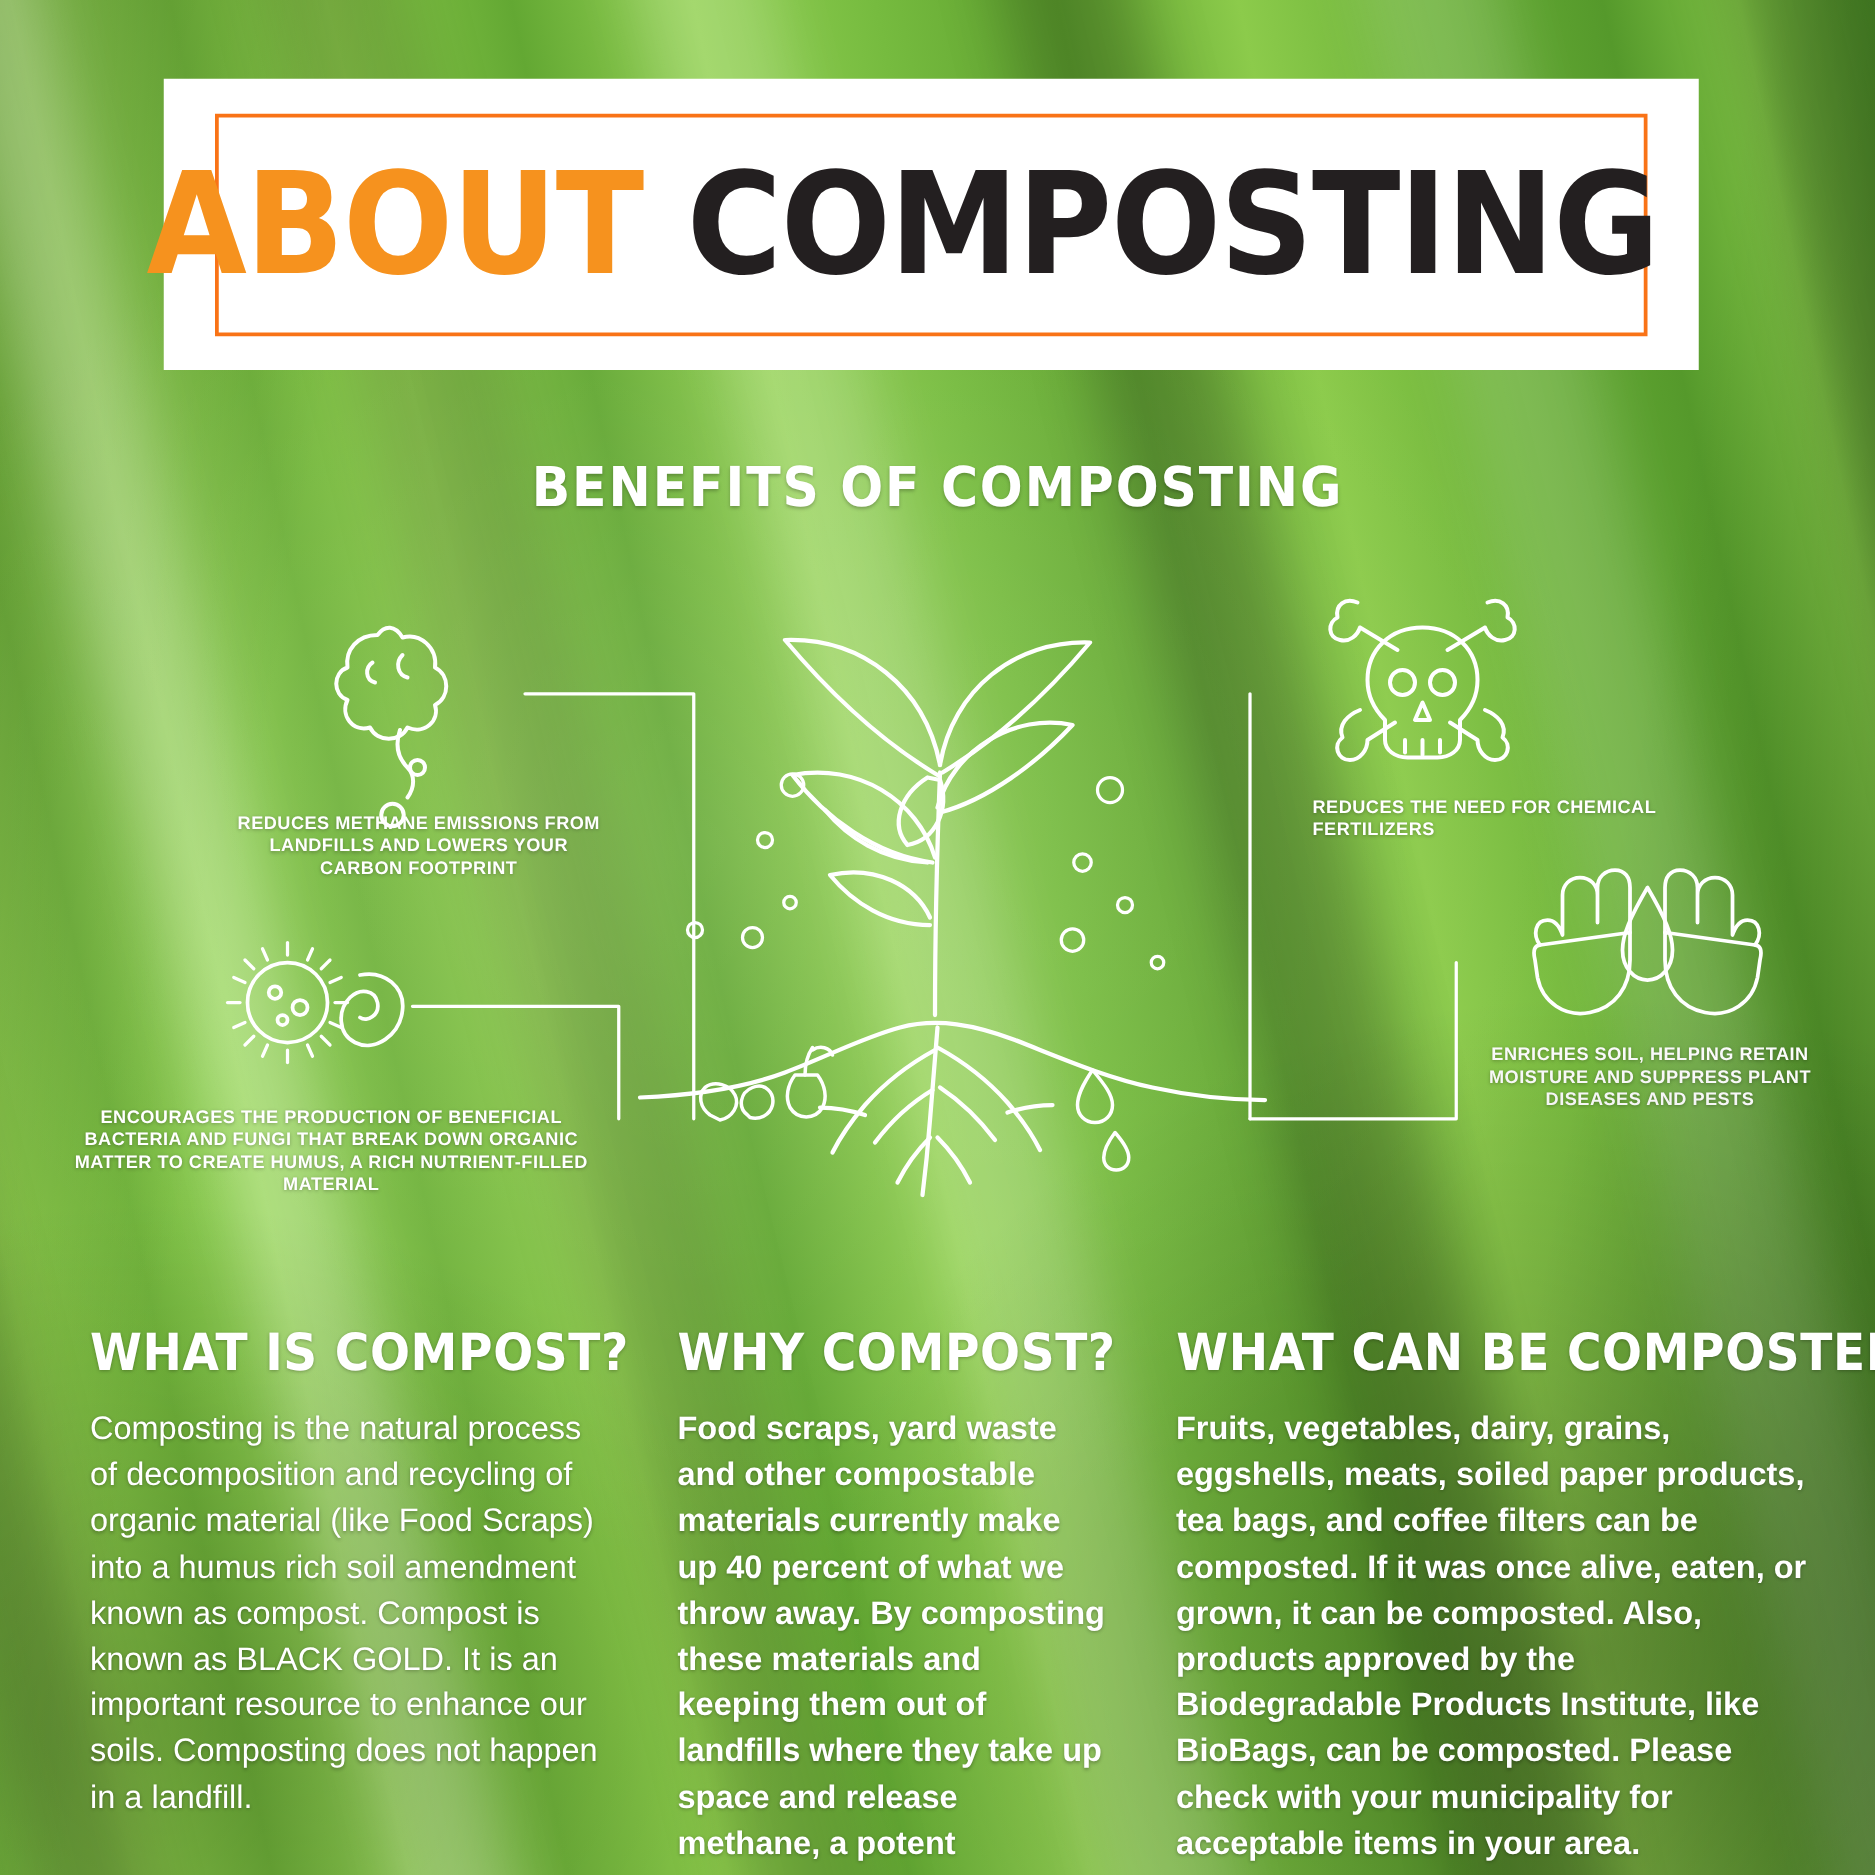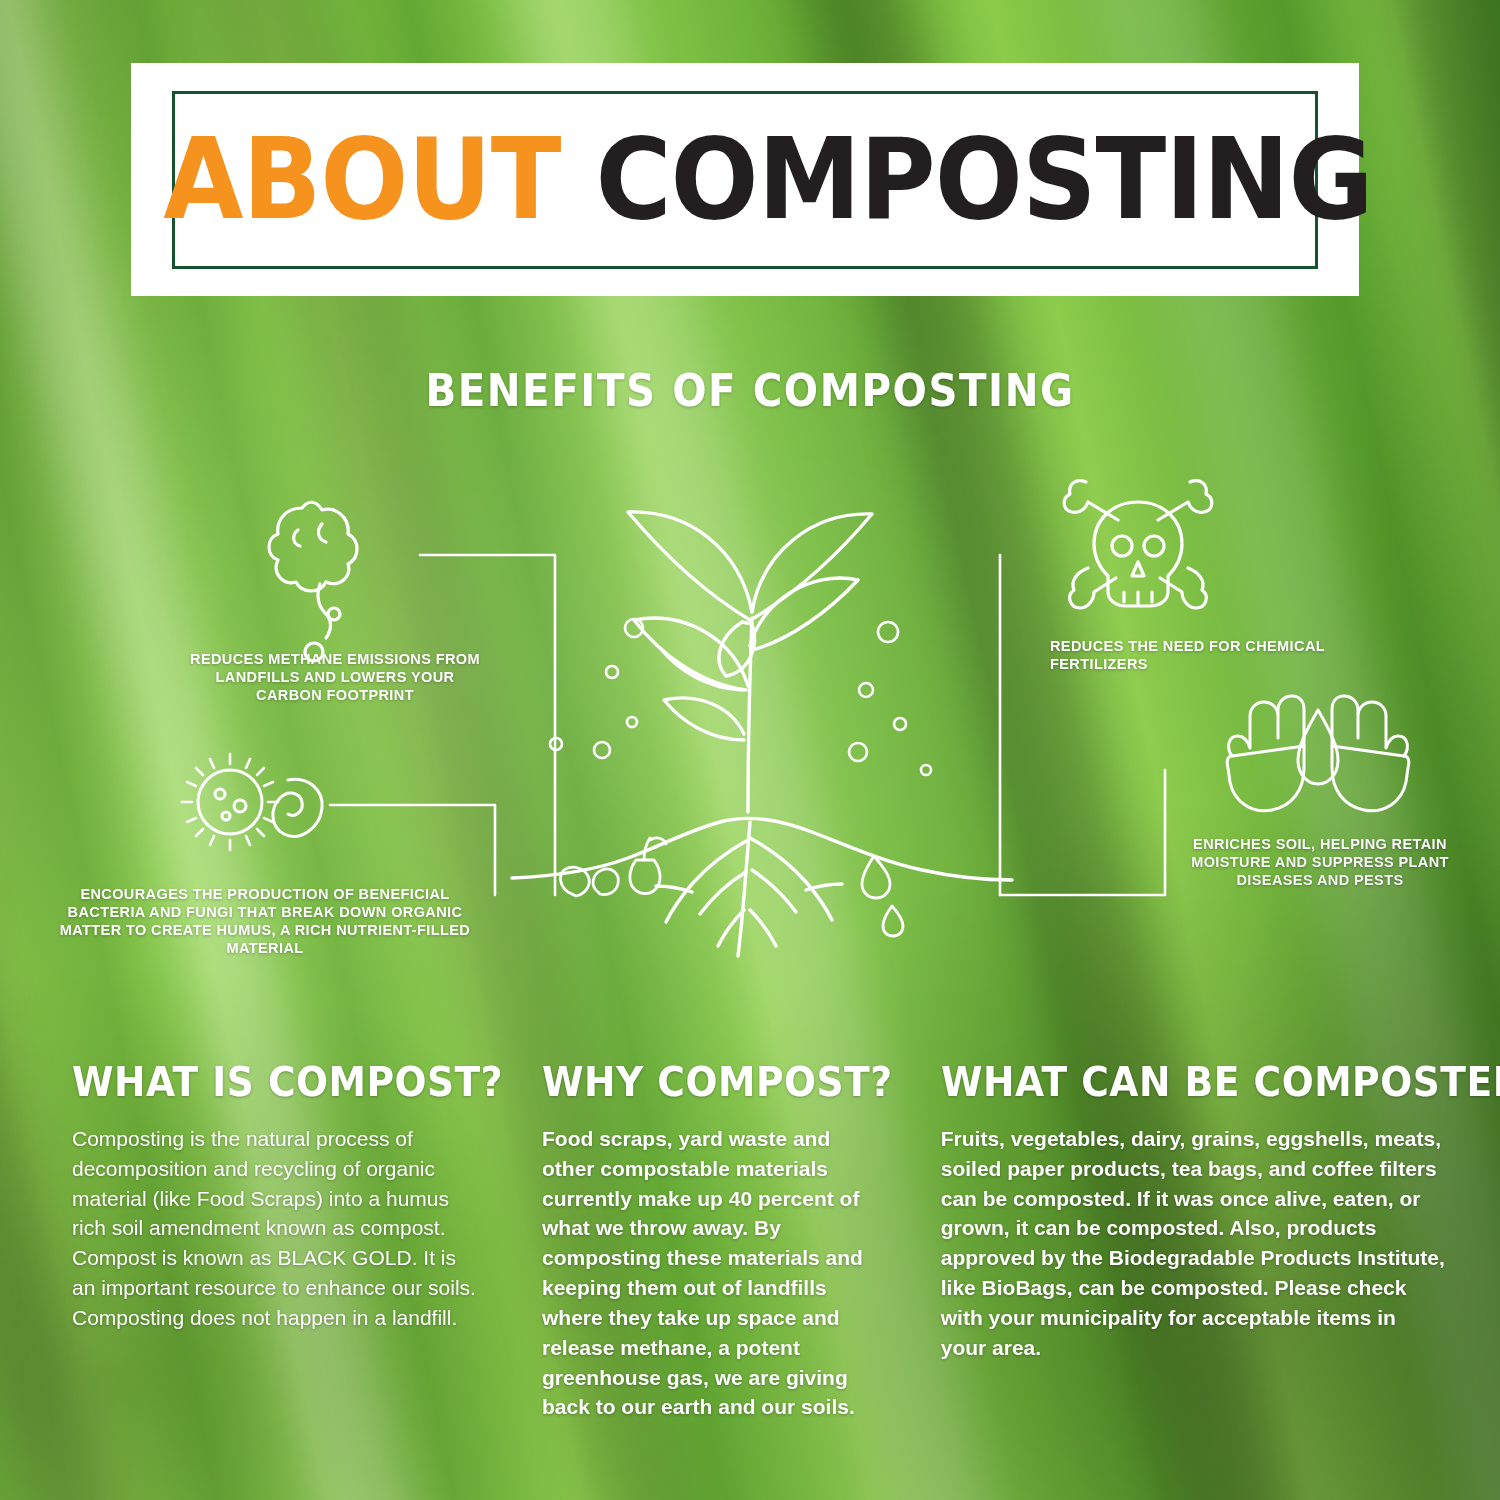--- a/index.html
+++ b/index.html
@@ -48,22 +48,22 @@
   .layer { position: absolute; z-index: 3; }
 
   
   #title-card {
     left: 131px; top: 63px; width: 1228px; height: 233px;
     background: #ffffff;
     display: flex; align-items: center; justify-content: center;
   }
   #title-inner {
     width: 1146px; height: 178px;
-    border: 3px solid #14532d;
-    display: flex; align-items: center; justify-content: flex-start;
+    border: 3px solid #f97316;
+    display: flex; align-items: center; justify-content: flex-end;
   }
   #title-text {
     font-family: "Liberation Sans Narrow", "DejaVu Sans Condensed", "Liberation Sans", sans-serif;
     font-size: 113px;
     font-weight: bold;
     letter-spacing: -1px;
     line-height: 1;
     transform: scaleX(1.02);
     white-space: nowrap;
   }
@@ -117,21 +117,21 @@
     font-size: 41px;
     font-weight: bold;
     letter-spacing: 0.5px;
     margin-bottom: 18px;
     transform: scaleX(1.02);
     transform-origin: left center;
     text-shadow: 0 1px 3px rgba(0,0,0,0.28);
     white-space: nowrap;
   }
   .col p {
-    font-size: 21px;
+    font-size: 26px;
     line-height: 1.42;
     font-weight: bold;
     text-shadow: 0 1px 3px rgba(0,0,0,0.3);
   }
   .col-1 p { font-weight: normal; }
   .col-2 p { font-weight: bold; }
 </style>
 </head>
 <body>
 

